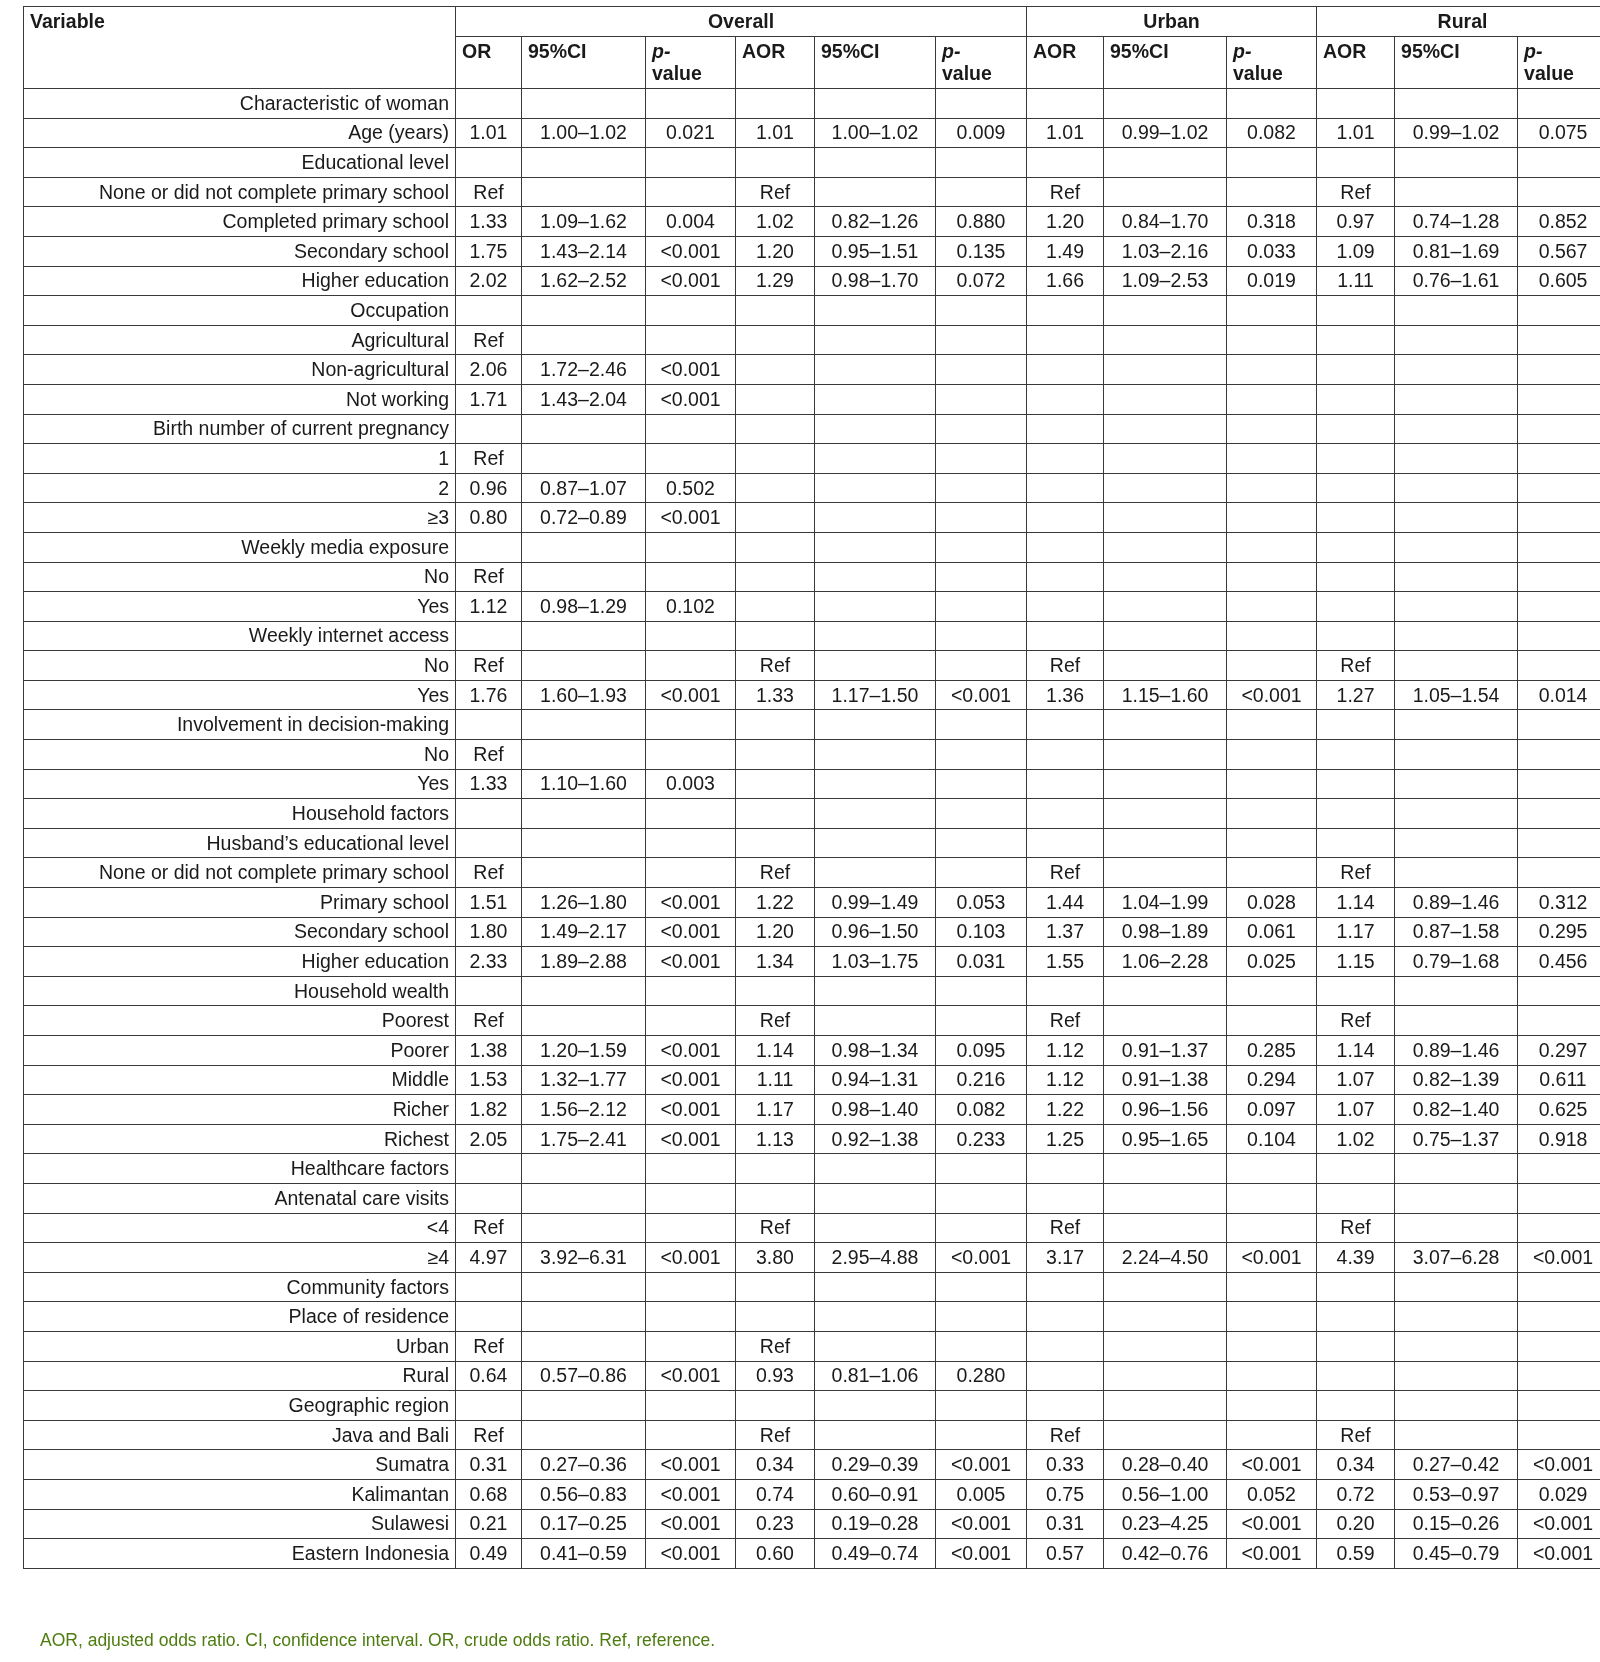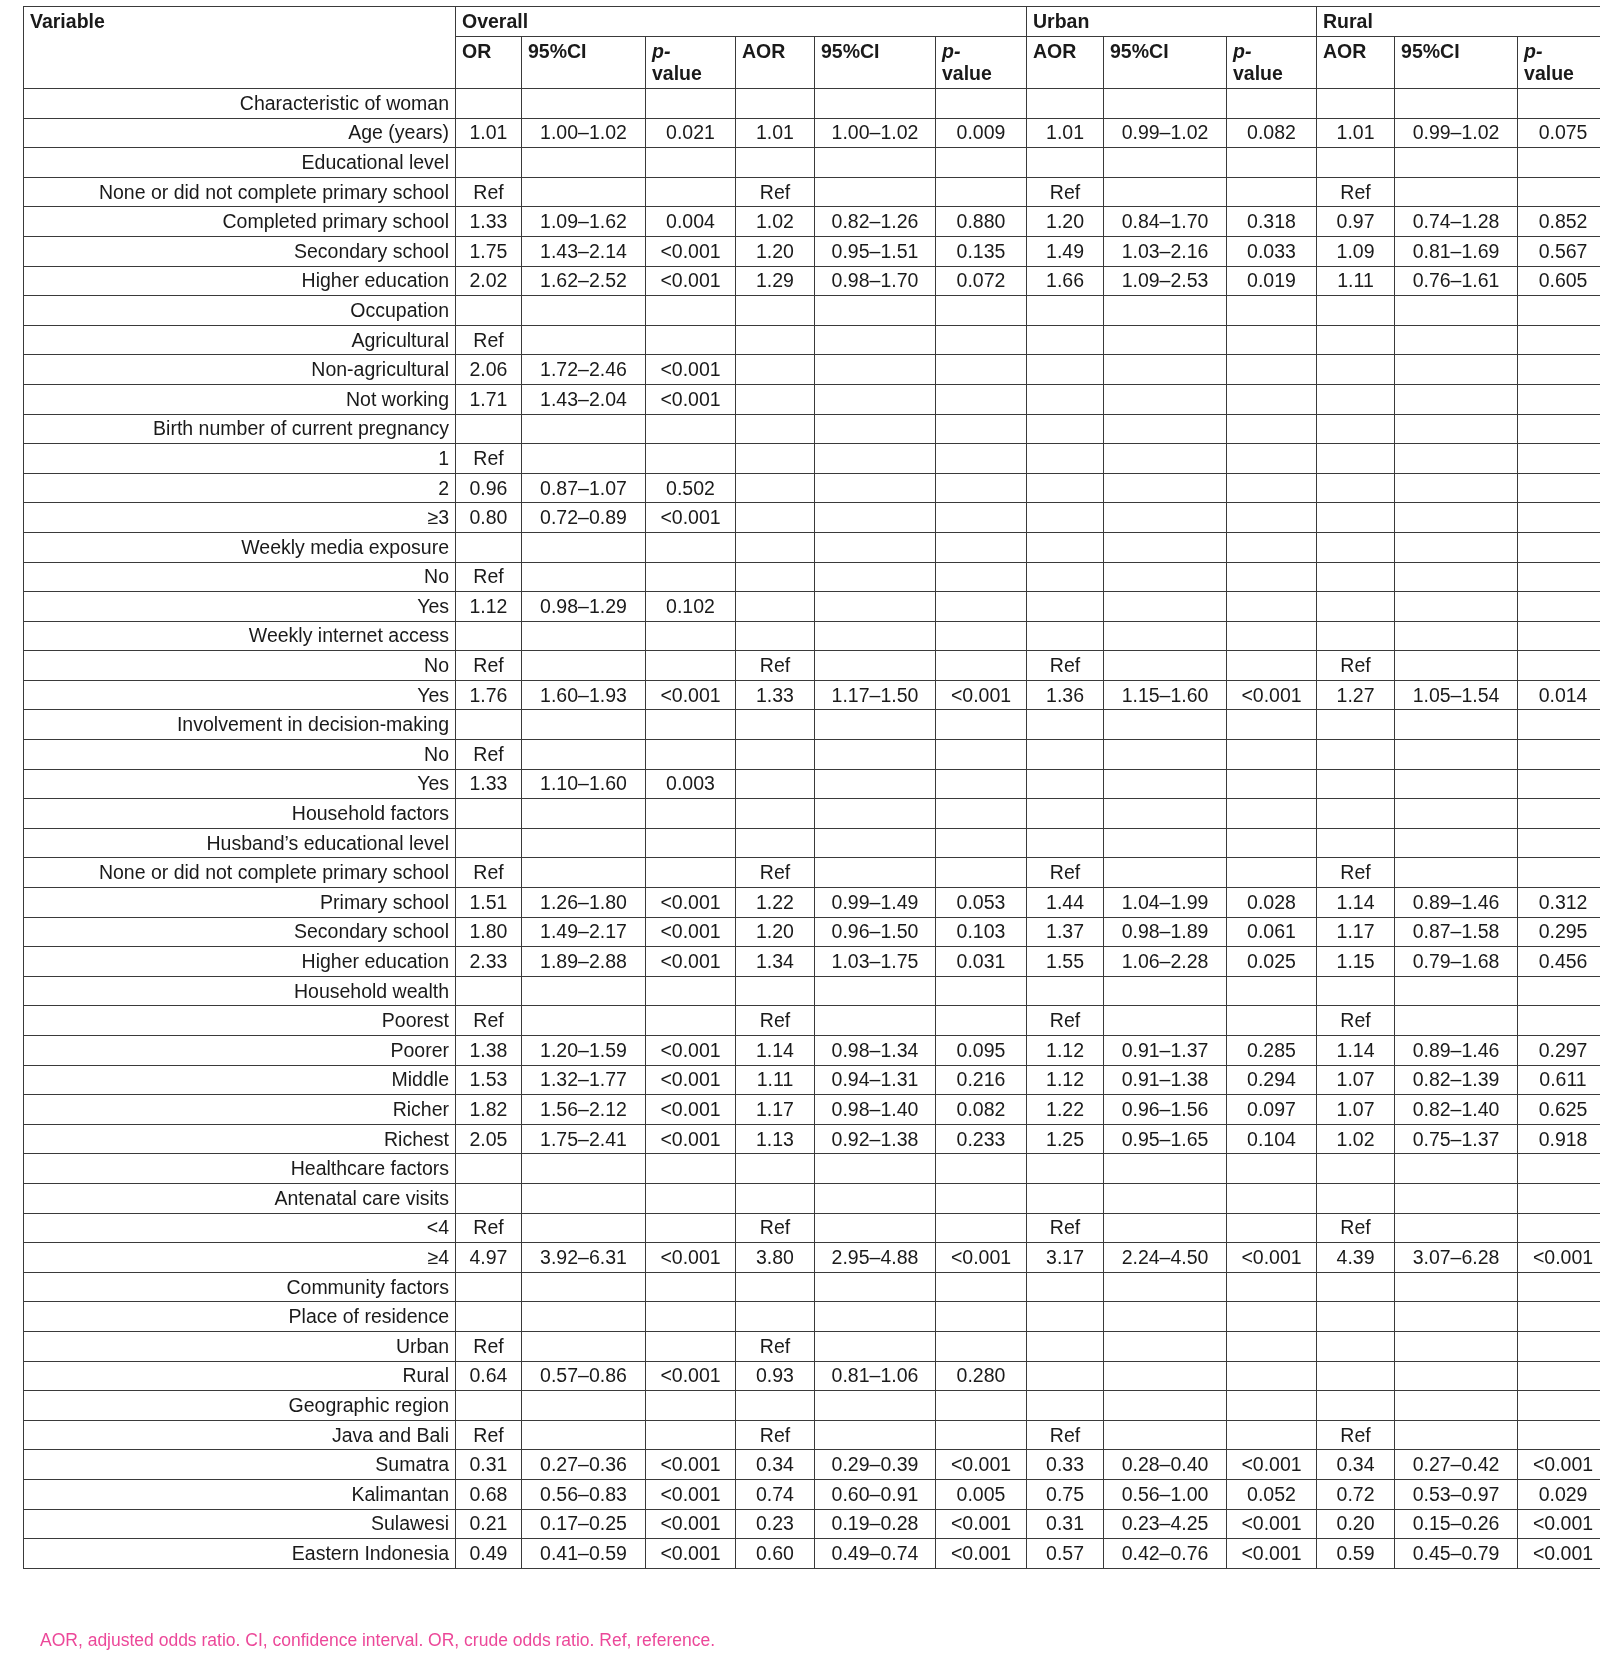--- a/index.html
+++ b/index.html
@@ -14,31 +14,31 @@
   table.main td, table.main th {
     border: 1.5px solid #3a3a3a;
     padding: 0 6px;
     height: 28.6px;
     white-space: nowrap;
     overflow: hidden;
     vertical-align: middle;
   }
   th { font-weight: bold; vertical-align: top !important; padding-top: 3px !important; }
   th.var-h { text-align: left; }
-  th.group-h { text-align: left; height: 26px !important; }
+  th.group-h { text-align: center; height: 26px !important; }
   th.sub-h { text-align: left; height: 48px !important; line-height: 22px; }
   th.sub-h i { font-style: italic; }
   td.label { text-align: right; }
   td.l0 { padding-left: 12px; }
   td.l2 { padding-left: 33px; }
   td.l3 { padding-left: 38px; }
   td.num { text-align: center; }
   .footnote {
     position: absolute; left: 40px; top: 1630px;
-    font-size: 17.5px; color: #ec4899;
+    font-size: 17.5px; color: #4d7c0f;
   }
 </style>
 </head>
 <body>
 
 <table class="main">
   <colgroup>
     <col style="width:432px">
       <col style="width:66px">
       <col style="width:124px">

